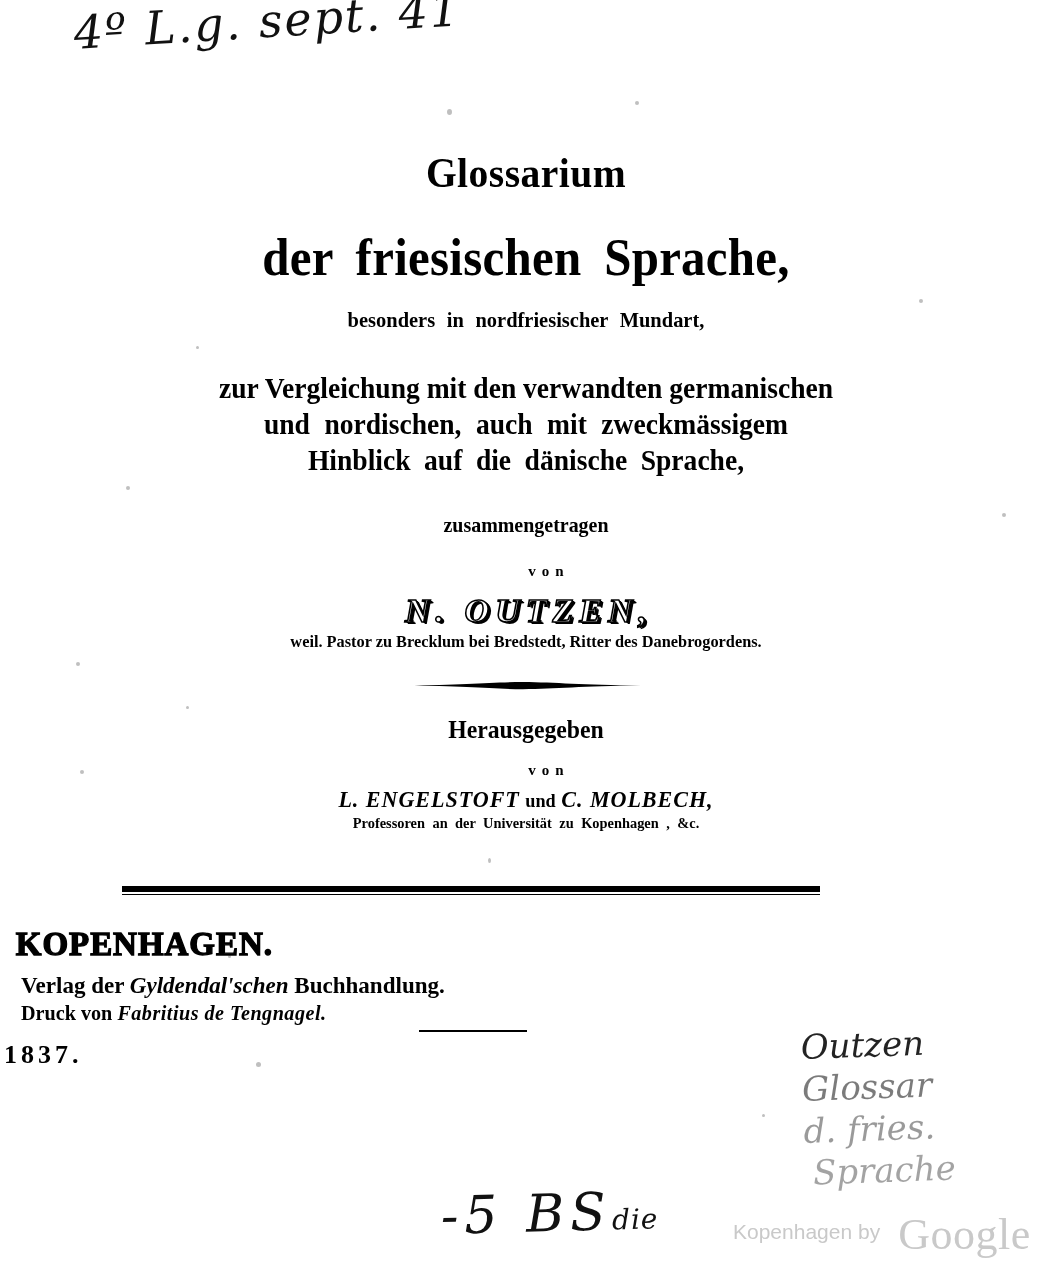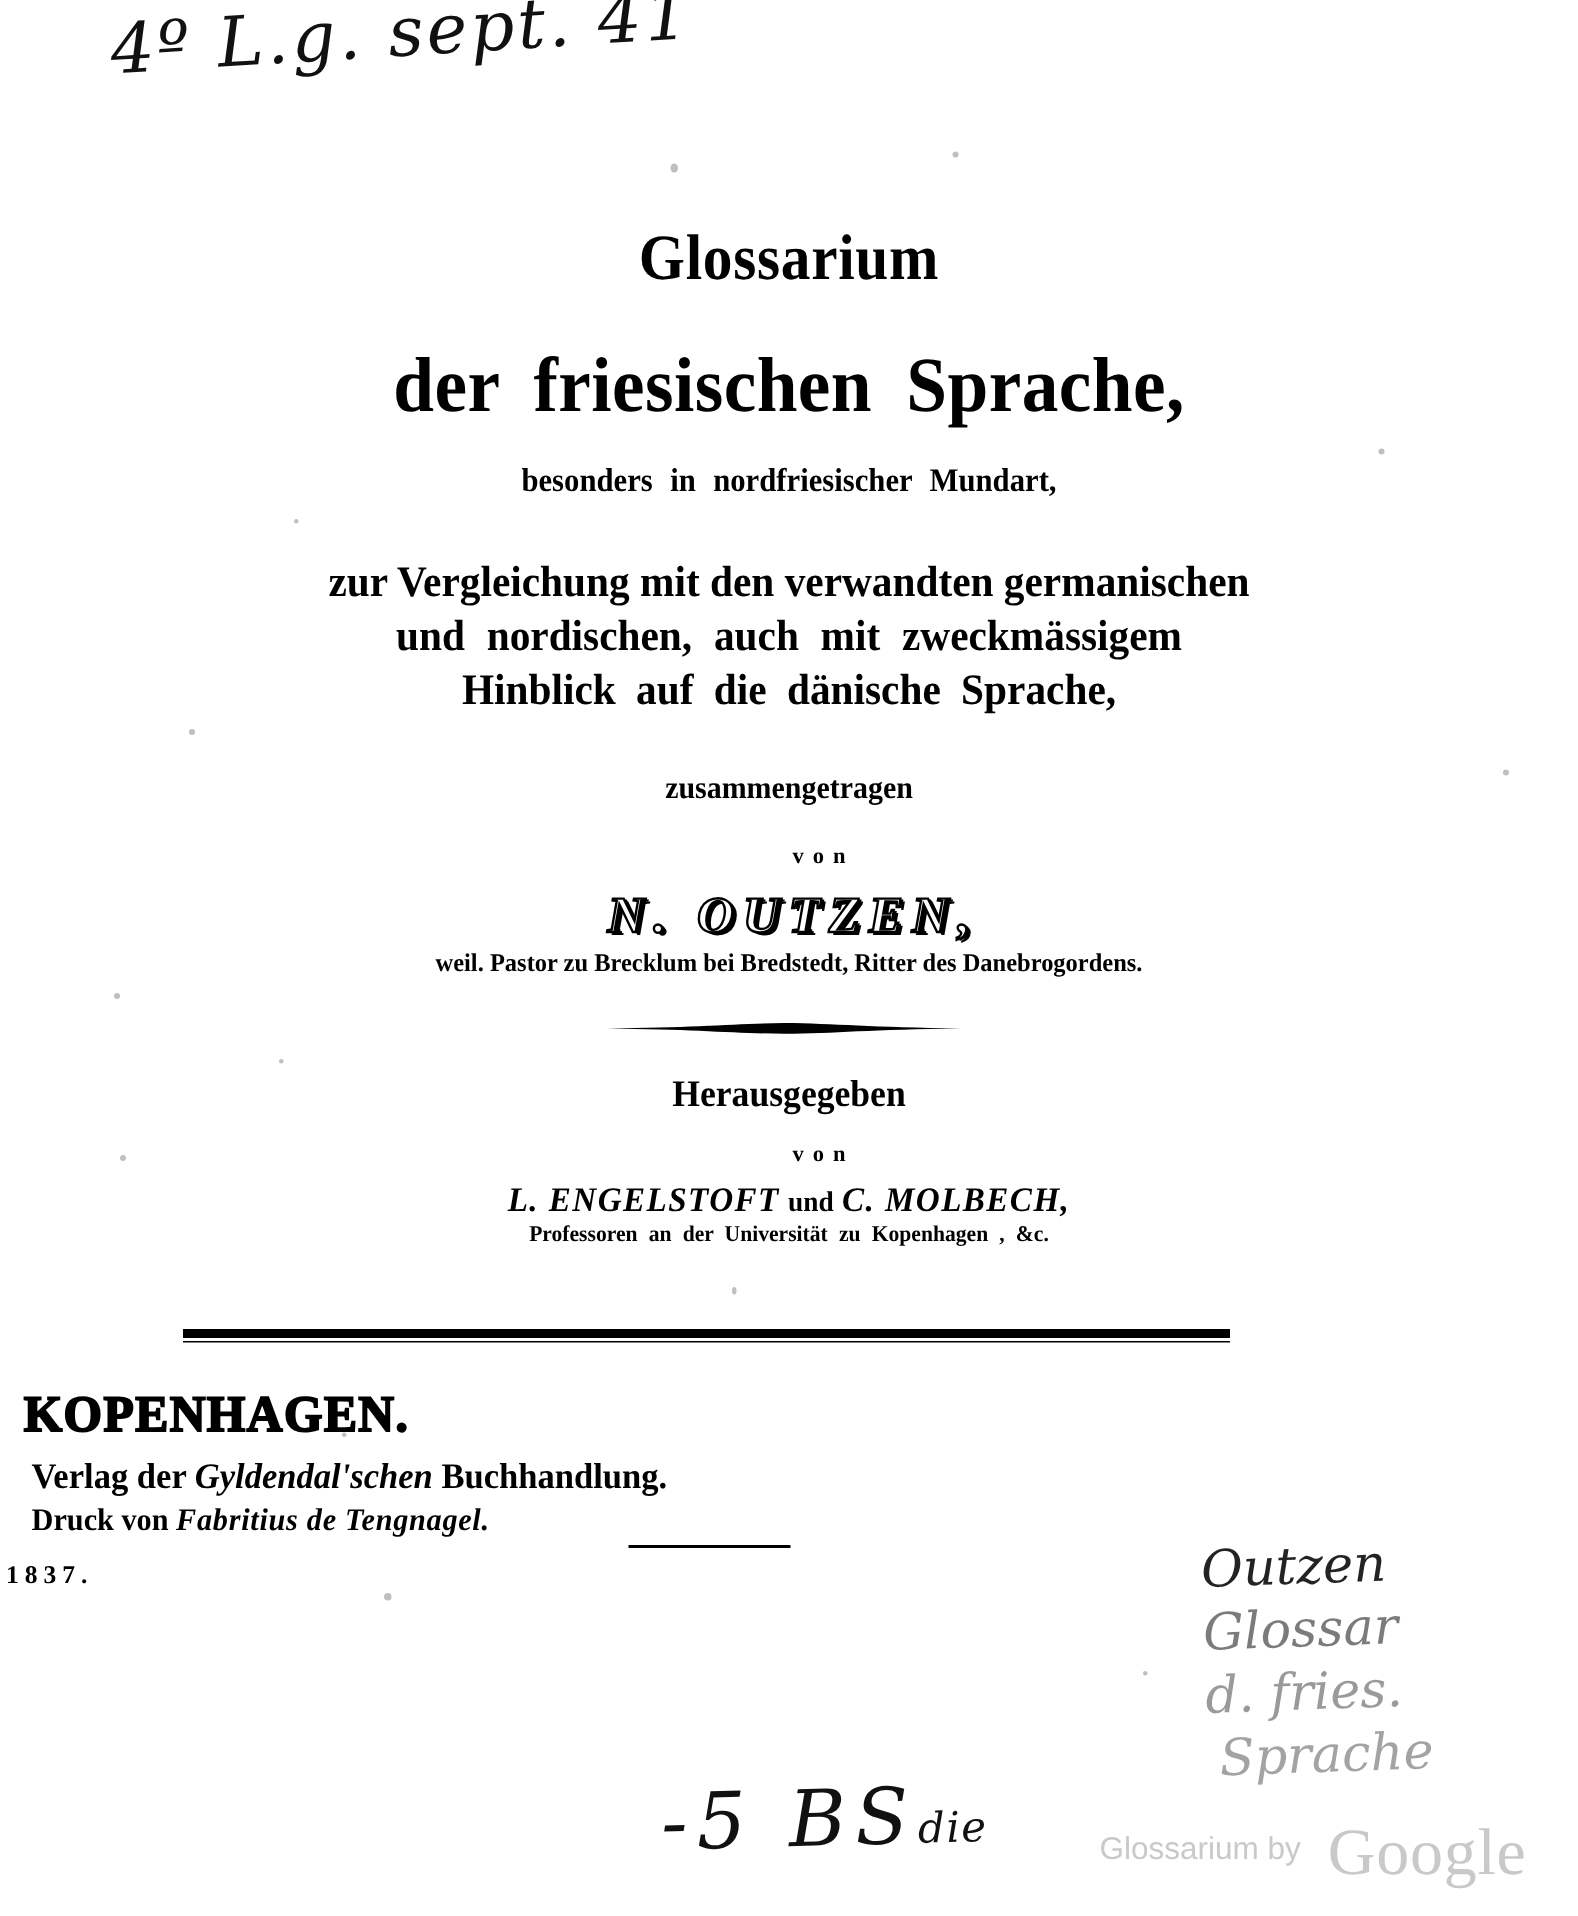--- a/index.html
+++ b/index.html
@@ -246,21 +246,21 @@
     width: 108px;
     height: 2px;
     background: #000;
   }
 
   #year {
     position: absolute;
     top: 1040px;
     width: 100%;
     font-weight: bold;
-    font-size: 17px;
+    font-size: 26px;
     letter-spacing: 4px;
     text-indent: 4px;
   }
 
   
   #annotation-right {
     position: absolute;
     left: 800px;
     top: 1026px;
     width: 240px;
@@ -404,16 +404,16 @@
     <span class="ln f2">Glossar</span>
     <span class="ln f3">d. fries.</span>
     <span class="ln f4">Sprache</span>
   </div>
 
   <div id="annotation-bottom" class="handwriting">
     <span>-5 BS</span><span class="sm">die</span>
   </div>
 
   <div id="watermark">
-    <span class="by">Glossarium by</span><span class="logo">Google</span>
+    <span class="by">Kopenhagen by</span><span class="logo">Google</span>
   </div>
 
 </div>
 
 </body></html>

